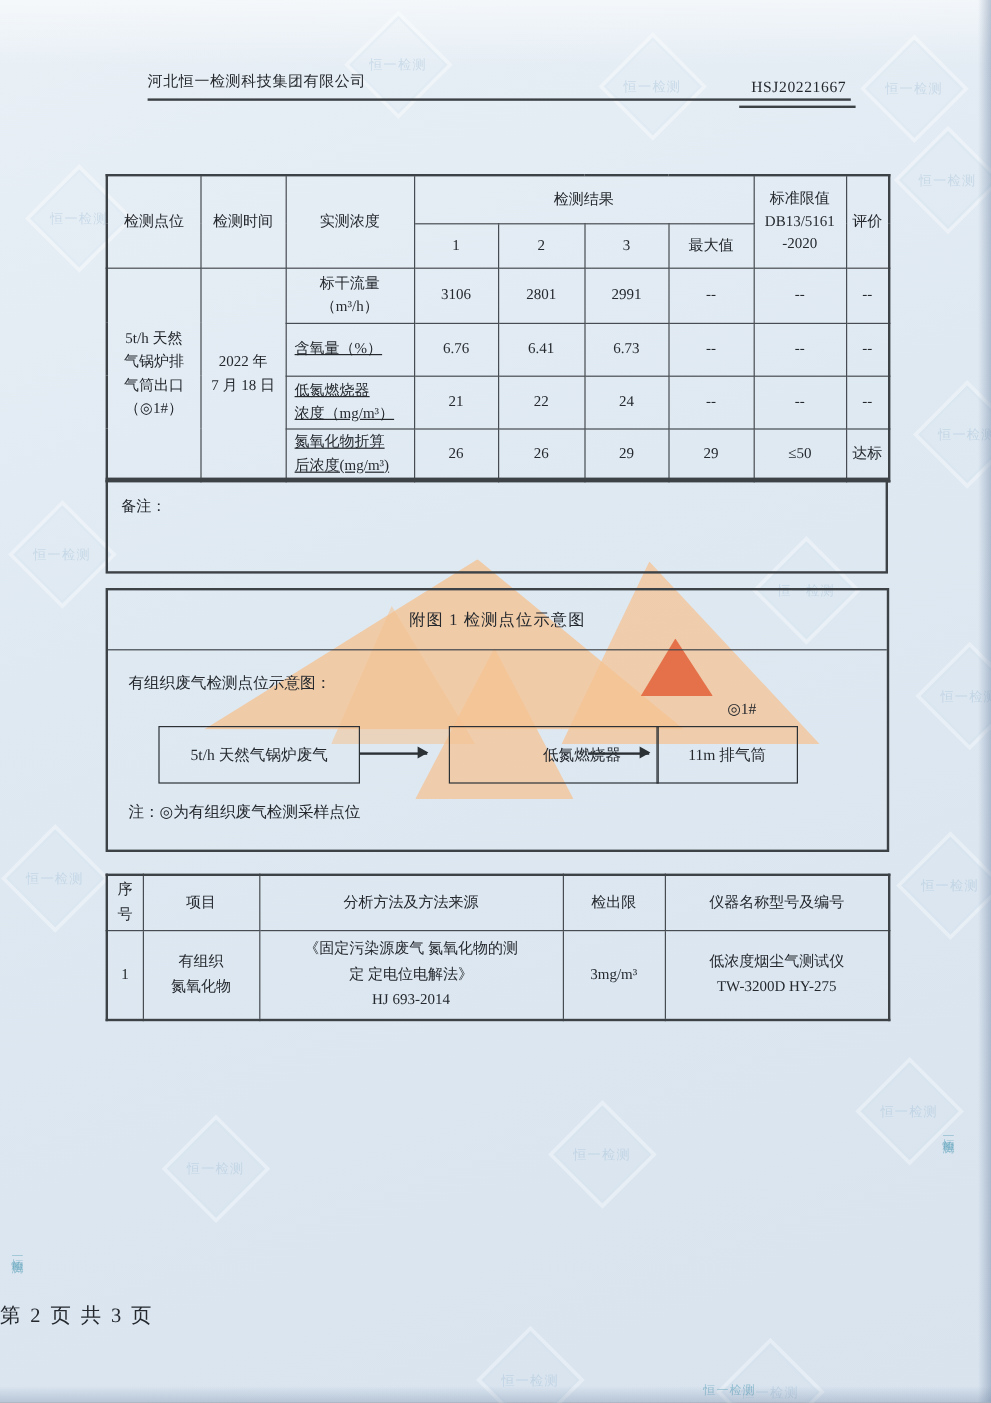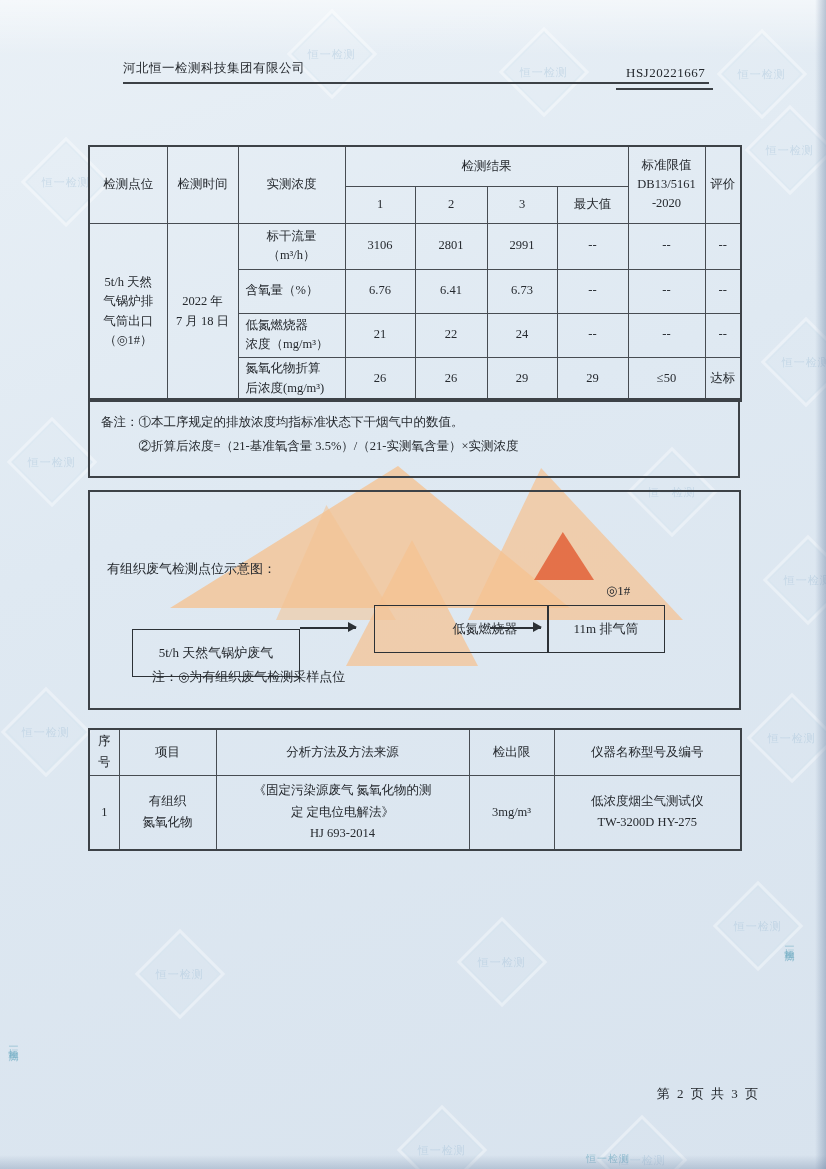--- a/index.html
+++ b/index.html
@@ -31,43 +31,43 @@
   .company{left:123px;top:60px;font-size:12.5px;letter-spacing:.5px;z-index:2;}
   .rule1{left:123px;top:82px;width:586px;height:1.5px;background:#3c4146;z-index:2;}
   .report-no{left:626px;top:65px;font-size:13px;letter-spacing:.5px;z-index:2;}
   .rule2{left:616px;top:88px;width:97px;height:1.5px;background:#3c4146;z-index:2;}
   .title{left:122px;top:108px;font-size:18px;font-weight:bold;letter-spacing:1px;z-index:2;}
   
   .t1{left:88px;top:145px;z-index:2;}
   table{border-collapse:collapse;table-layout:fixed;}
   .t1 table{width:652px;border:2px solid #3d4247;}
   .t1 td,.t1 th{border:1px solid #474c52;font-size:12.5px;font-weight:normal;text-align:center;vertical-align:middle;padding:1px 2px;line-height:1.55;}
-  .t1 .left{text-align:left;padding-left:7px;}
+  .t1 .left{text-align:left;padding-left:7px;text-decoration:underline;}
   .notes{left:88px;top:398px;width:648px;height:76px;border:2px solid #3d4247;z-index:2;font-size:12.5px;line-height:1.95;}
   .notes-inner{display:flex;padding:10px 8px 0 11px;}
   
   .fig{left:88px;top:490px;width:649px;height:216px;border:2px solid #3d4247;z-index:2;}
   .fig-title{height:49px;line-height:49px;border-bottom:1.5px solid #3f454b;text-align:center;font-size:13.5px;letter-spacing:1px;}
   .fig-intro{position:absolute;left:17px;top:68px;font-size:13px;}
   .fig-marker{position:absolute;left:516px;top:91px;font-size:13px;}
   .node{position:absolute;height:46px;border:1.8px solid #2c3136;display:flex;align-items:center;justify-content:center;font-size:13px;background:transparent;}
-  .n1{left:42px;top:113px;width:166px;margin-top:24px;}
+  .n1{left:42px;top:113px;width:166px;}
   .n2{left:284px;top:113px;width:126px;padding-left:47px;}
   .n3{left:457px;top:113px;width:116px;text-align:right;}
   .arrow{position:absolute;top:135px;height:1.6px;background:#2c3136;}
   .a1{left:210px;width:56px;}
   .a2{left:400px;width:51px;}
   .arrow::after{content:"";position:absolute;right:-1px;top:-4.6px;border-left:9px solid #2c3136;border-top:5.2px solid transparent;border-bottom:5.2px solid transparent;}
-  .fig-note{position:absolute;left:17px;top:176px;font-size:13px;margin-left:45px;}
+  .fig-note{position:absolute;left:17px;top:176px;font-size:13px;}
   
   .t2{left:88px;top:728px;z-index:2;}
   .t2 table{width:652px;border:2px solid #3d4247;}
   .t2 td,.t2 th{border:1px solid #474c52;font-size:12.5px;font-weight:normal;text-align:center;vertical-align:middle;padding:1px 3px;line-height:1.7;}
   
-  .footer{left:0;top:1085px;width:760px;text-align:right;font-size:13px;letter-spacing:2px;z-index:2;}
+  .footer{left:0;top:1085px;width:760px;text-align:left;font-size:17px;letter-spacing:2px;z-index:2;}
 </style>
 </head>
 <body>
 
 <div class="page">
 
   <div class="abs edge-top"></div>
   <div class="abs wm wm-a"></div>
   <div class="abs wm wm-e"></div>
   <div class="abs wm wm-b"></div>
@@ -207,28 +207,25 @@
         <td>≤50</td>
         <td>达标</td>
       </tr>
     </tbody>
       </table>
   </div>
 
   <div class="abs notes">
     <div class="notes-inner">
       <span>备注：</span>
-      <div>
-        <div>①本工序规定的排放浓度均指标准状态下干烟气中的数值。</div>
-        <div>②折算后浓度=（21-基准氧含量 3.5%）/（21-实测氧含量）×实测浓度</div>
-      </div>
     </div>
   </div>
 
   <div class="abs fig">
+    <div class="fig-title">附图 1 检测点位示意图</div>
     <div class="fig-intro">有组织废气检测点位示意图：</div>
     <div class="fig-marker">◎1#</div>
     <div class="node n1">5t/h 天然气锅炉废气</div>
     <div class="arrow a1"></div>
     <div class="node n2">低氮燃烧器</div>
     <div class="arrow a2"></div>
     <div class="node n3">11m 排气筒</div>
     <div class="fig-note">注：◎为有组织废气检测采样点位</div>
   </div>
 

